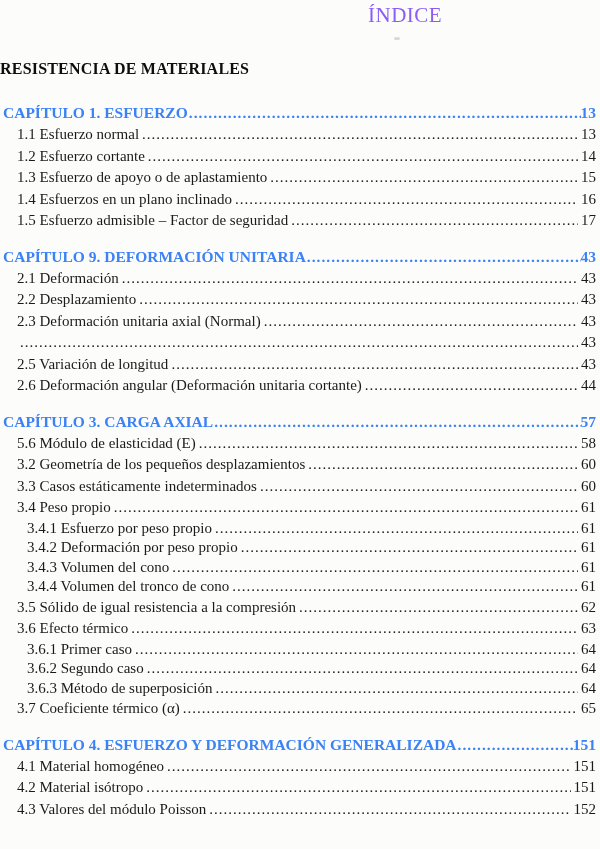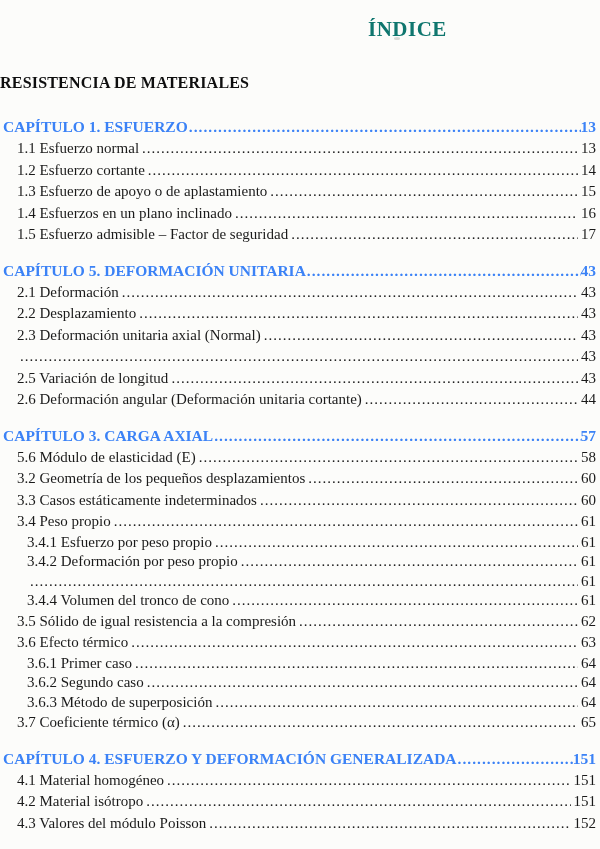--- a/index.html
+++ b/index.html
@@ -13,26 +13,26 @@
     height: 849px;
     margin: 0;
     background: #fcfcfa;
     color: #1a1a1a;
     font-family: "Liberation Serif", "DejaVu Serif", serif;
     overflow: hidden;
     box-sizing: border-box;
     padding: 0 4px 0 3px;
   }
   .doc-title {
-    margin: 17px 0 0 365px;
+    margin: 3px 0 0 365px;
     font-size: 21px;
-    font-weight: bold;
+    font-weight: normal;
     letter-spacing: 0.5px;
     line-height: 25px;
-    color: #0f766e;
+    color: #8b5cf6;
     white-space: nowrap;
   }
   .scan-speck {
     position: absolute;
     left: 394px;
     top: 37px;
     width: 6px;
     height: 3px;
     border-radius: 50%;
     background: #b9b9b4;
@@ -136,21 +136,21 @@
       </div>
       <div class="row lvl2">
         <span class="lbl">1.5 Esfuerzo admisible – Factor de seguridad</span>
         <span class="leader"></span>
         <span class="pg">17</span>
       </div>
     </div>
 
     <div class="chapter">
       <div class="row ch">
-        <span class="lbl">CAPÍTULO 5. DEFORMACIÓN UNITARIA</span>
+        <span class="lbl">CAPÍTULO 9. DEFORMACIÓN UNITARIA</span>
         <span class="leader"></span>
         <span class="pg">43</span>
       </div>
       <div class="row lvl2">
         <span class="lbl">2.1 Deformación</span>
         <span class="leader"></span>
         <span class="pg">43</span>
       </div>
       <div class="row lvl2">
         <span class="lbl">2.2 Desplazamiento</span>
@@ -208,20 +208,21 @@
         <span class="lbl">3.4.1 Esfuerzo por peso propio</span>
         <span class="leader"></span>
         <span class="pg">61</span>
       </div>
       <div class="row lvl3">
         <span class="lbl">3.4.2 Deformación por peso propio</span>
         <span class="leader"></span>
         <span class="pg">61</span>
       </div>
       <div class="row lvl3">
+        <span class="lbl">3.4.3 Volumen del cono</span>
         <span class="leader"></span>
         <span class="pg">61</span>
       </div>
       <div class="row lvl3">
         <span class="lbl">3.4.4 Volumen del tronco de cono</span>
         <span class="leader"></span>
         <span class="pg">61</span>
       </div>
       <div class="row lvl2">
         <span class="lbl">3.5 Sólido de igual resistencia a la compresión</span>

